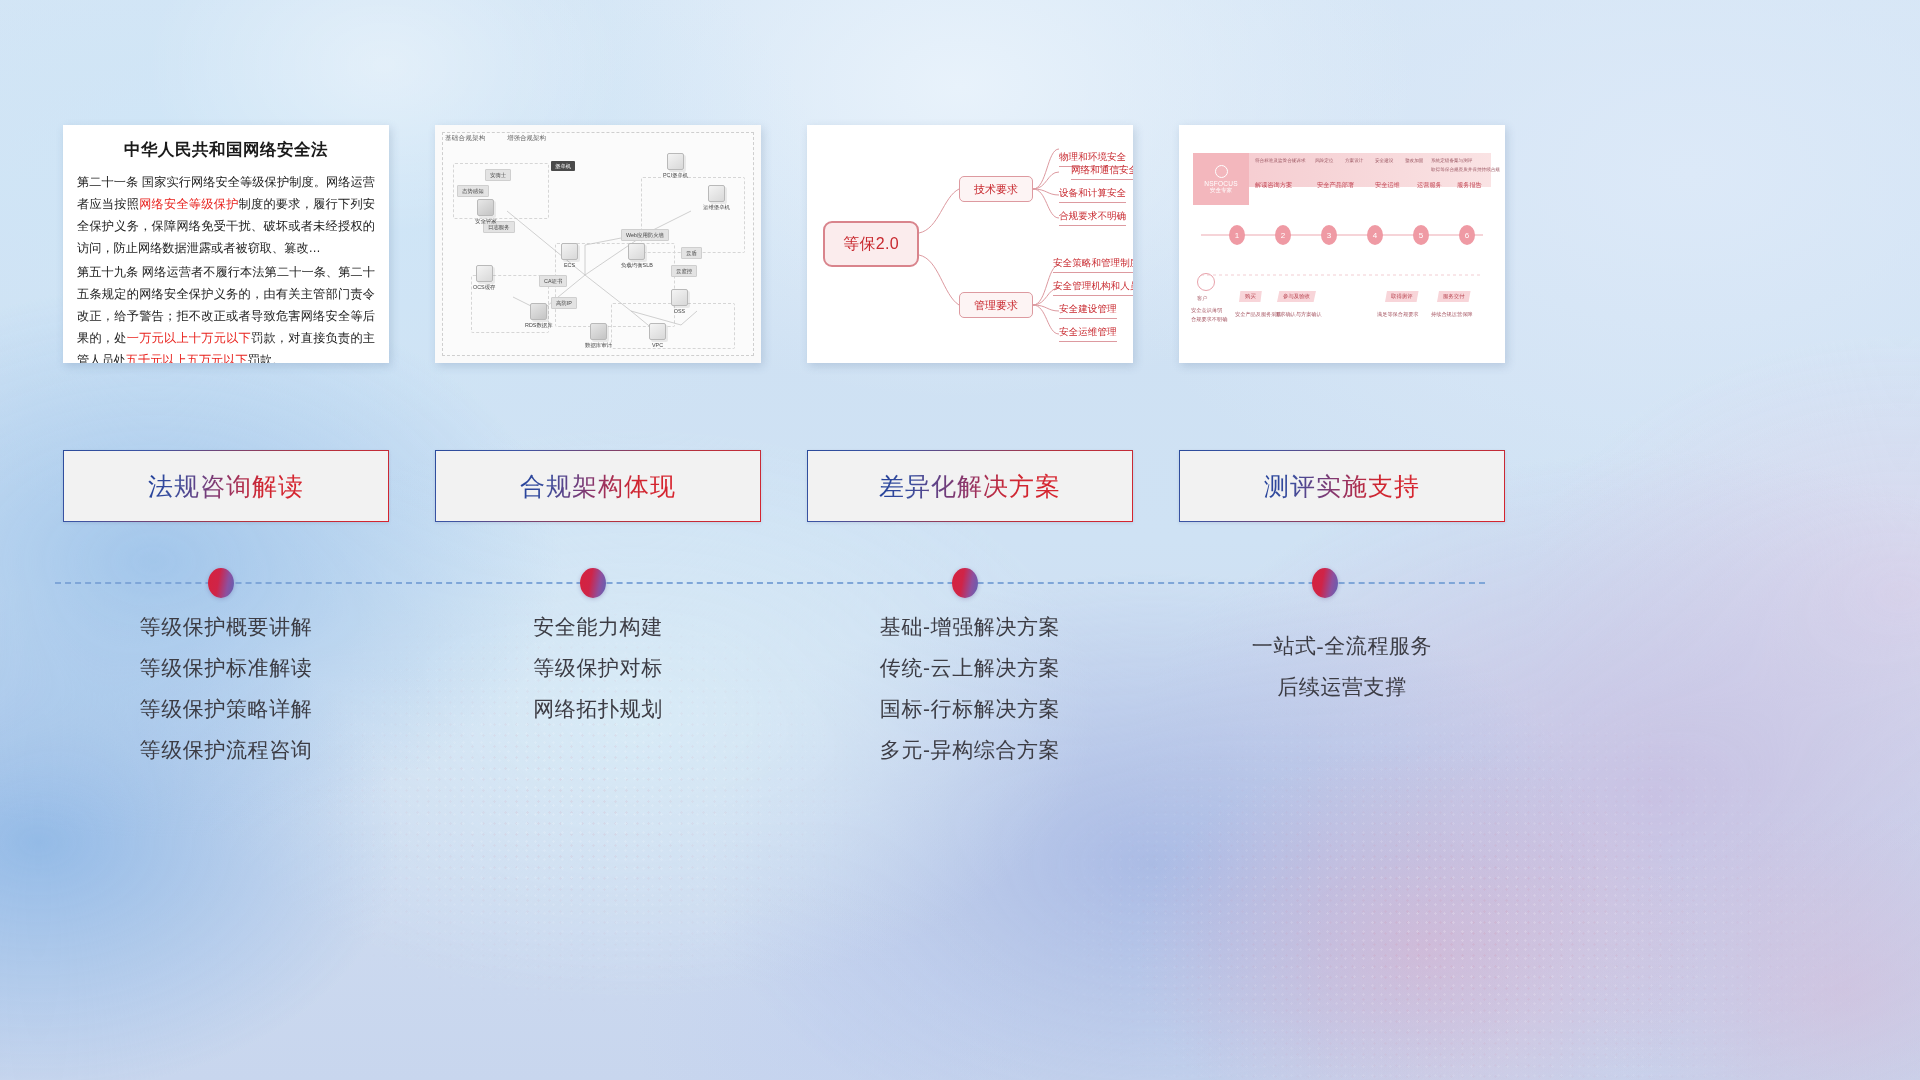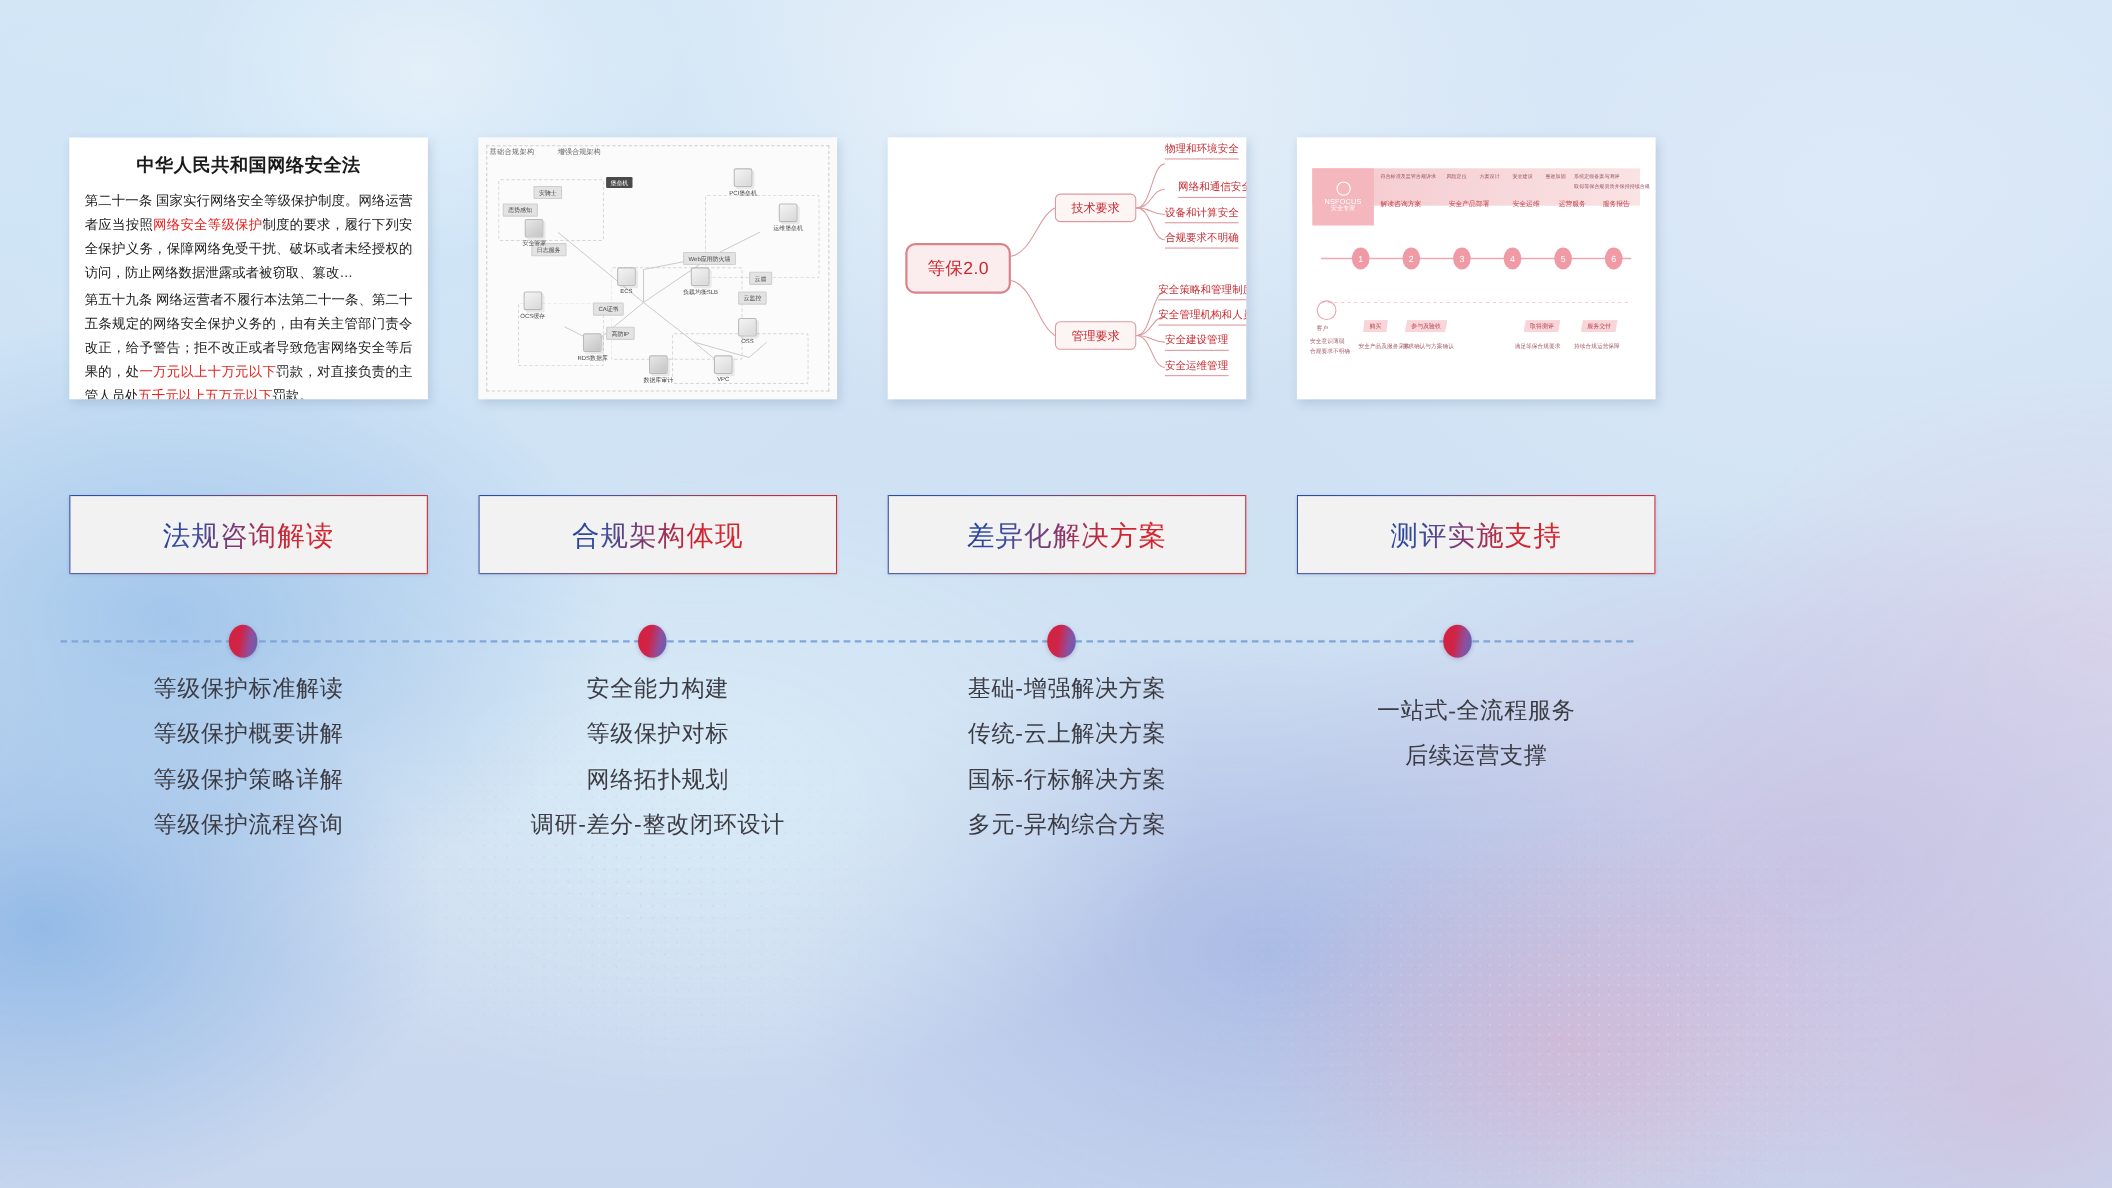--- a/index.html
+++ b/index.html
@@ -308,21 +308,21 @@
             <path d="M226 180 C240 180 240 186 252 186"></path>
             <path d="M226 180 C240 180 240 209 252 209"></path>
           </g>
         </svg>
 
         <div class="mmroot">等保2.0</div>
 
         <div class="mmbr" style="left:152px; top:51px;">技术要求</div>
         <div class="mmbr" style="left:152px; top:167px;">管理要求</div>
 
-        <div class="mmleaf" style="left:252px; top:4px;">物理和环境安全</div>
+        <div class="mmleaf" style="left:252px; top:26px;">物理和环境安全</div>
         <div class="mmleaf" style="left:264px; top:39px;">网络和通信安全</div>
         <div class="mmleaf" style="left:252px; top:62px;">设备和计算安全</div>
         <div class="mmleaf" style="left:252px; top:85px;">合规要求不明确</div>
 
         <div class="mmleaf" style="left:246px; top:132px;">安全策略和管理制度</div>
         <div class="mmleaf" style="left:246px; top:155px;">安全管理机构和人员</div>
         <div class="mmleaf" style="left:252px; top:178px;">安全建设管理</div>
         <div class="mmleaf" style="left:252px; top:201px;">安全运维管理</div>
       </div>
     </div>
@@ -398,30 +398,29 @@
   <div class="tl">
     <div class="line"></div>
     <div class="dot" style="left:153px;"></div>
     <div class="dot" style="left:525px;"></div>
     <div class="dot" style="left:897px;"></div>
     <div class="dot" style="left:1257px;"></div>
   </div>
 
   <div class="cols">
     <ul class="col">
+      <li>等级保护概要讲解</li>
       <li>等级保护标准解读</li>
-      <li>等级保护概要讲解</li>
       <li>等级保护策略详解</li>
       <li>等级保护流程咨询</li>
     </ul>
     <ul class="col">
       <li>安全能力构建</li>
       <li>等级保护对标</li>
       <li>网络拓扑规划</li>
-      <li>调研-差分-整改闭环设计</li>
     </ul>
     <ul class="col">
       <li>基础-增强解决方案</li>
       <li>传统-云上解决方案</li>
       <li>国标-行标解决方案</li>
       <li>多元-异构综合方案</li>
     </ul>
     <ul class="col" style="padding-top:20px;font-family:Liberation Serif, serif;">
       <li>一站式-全流程服务</li>
       <li>后续运营支撑</li>

